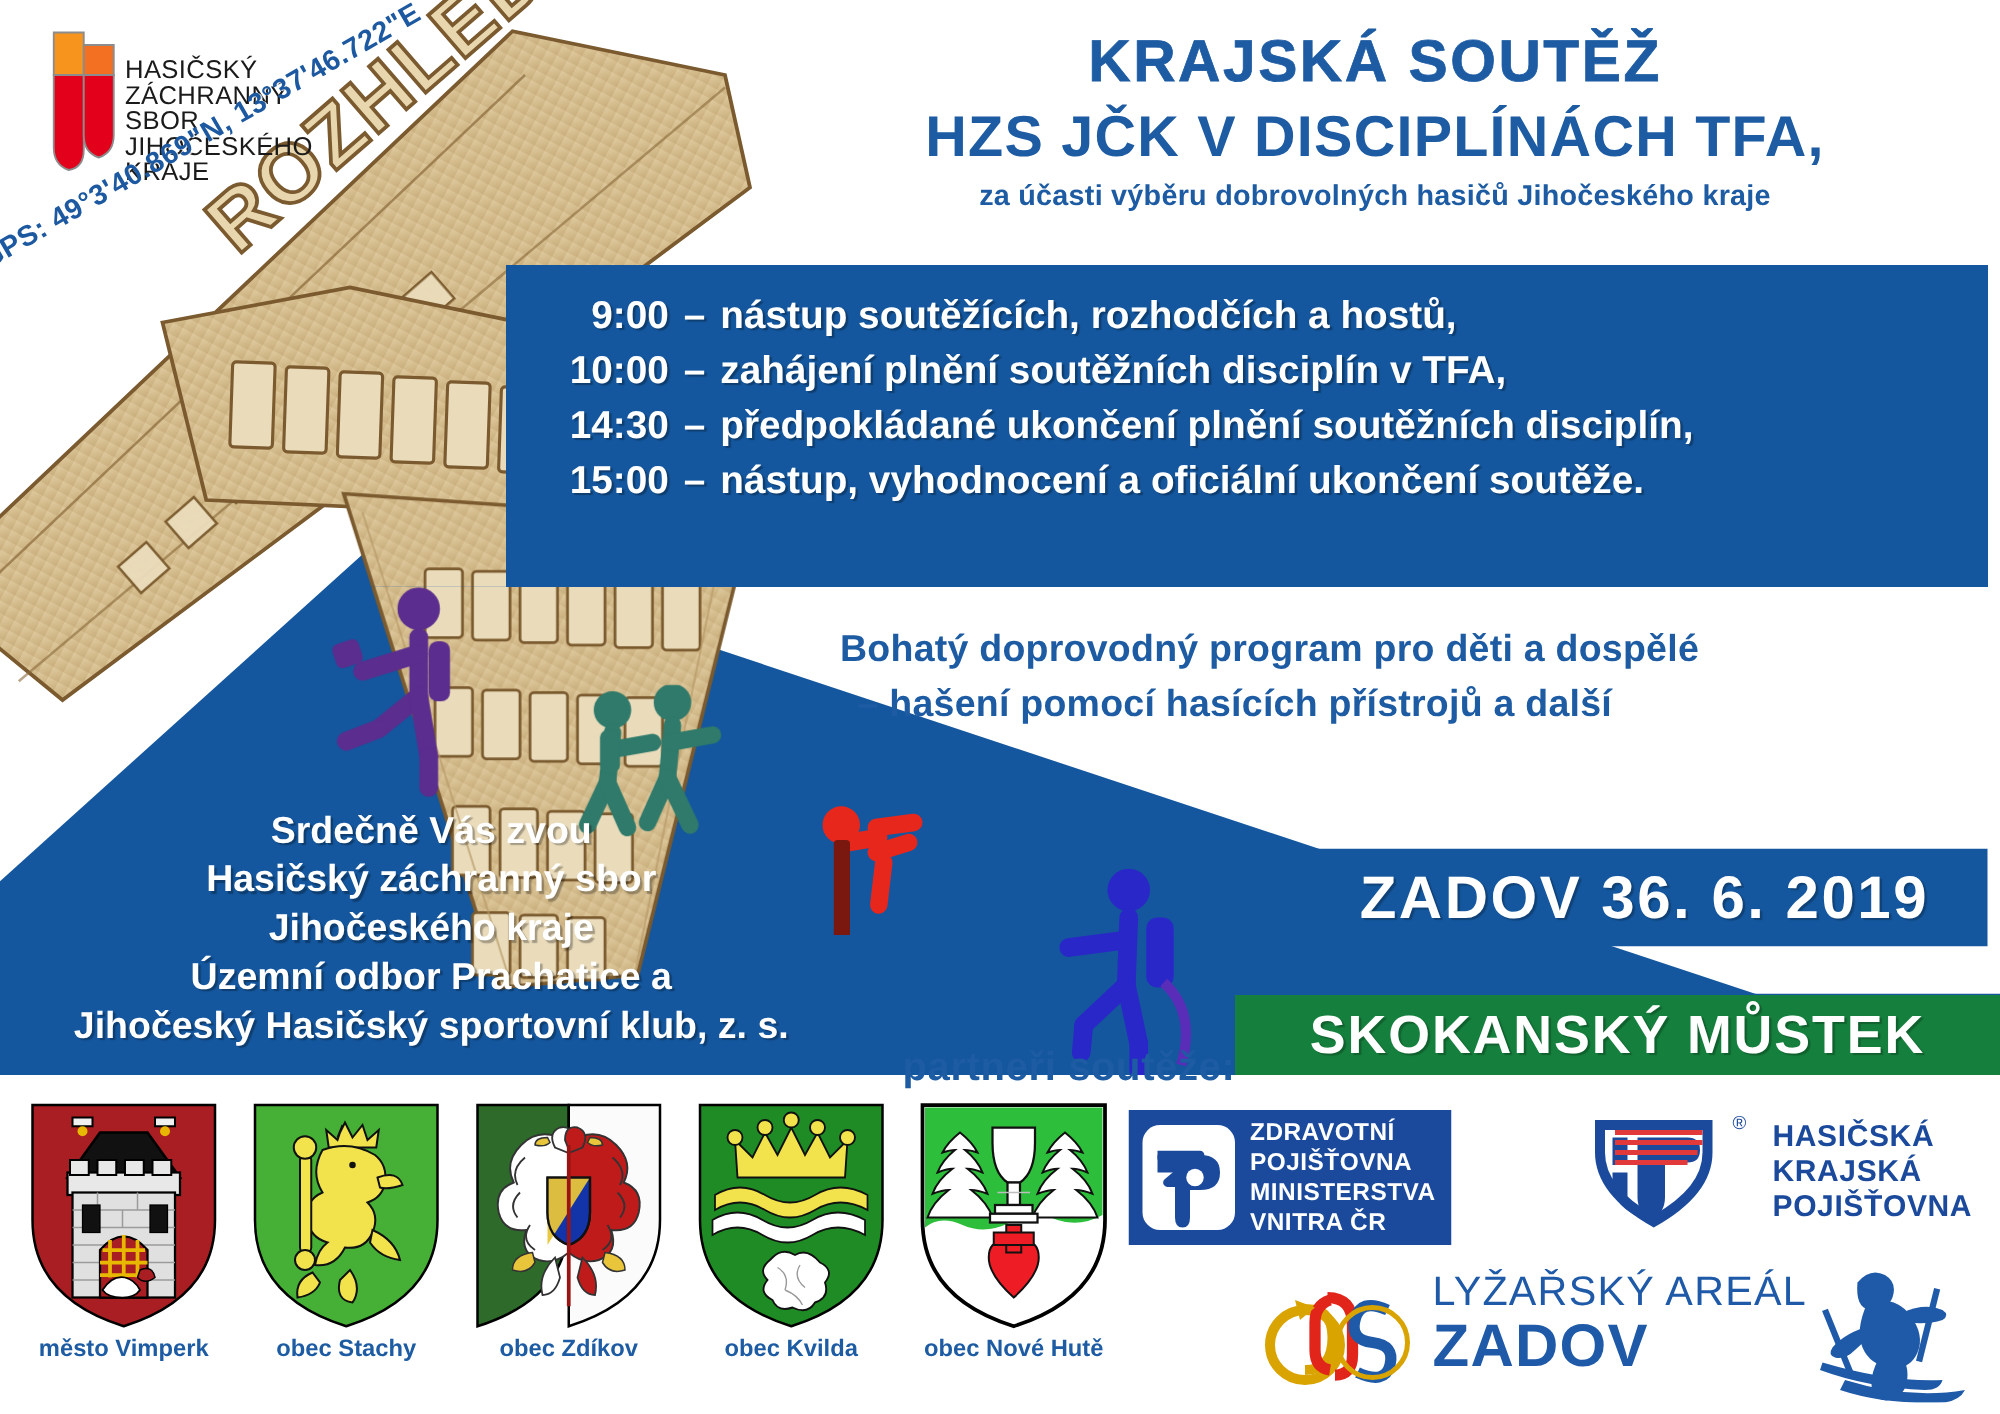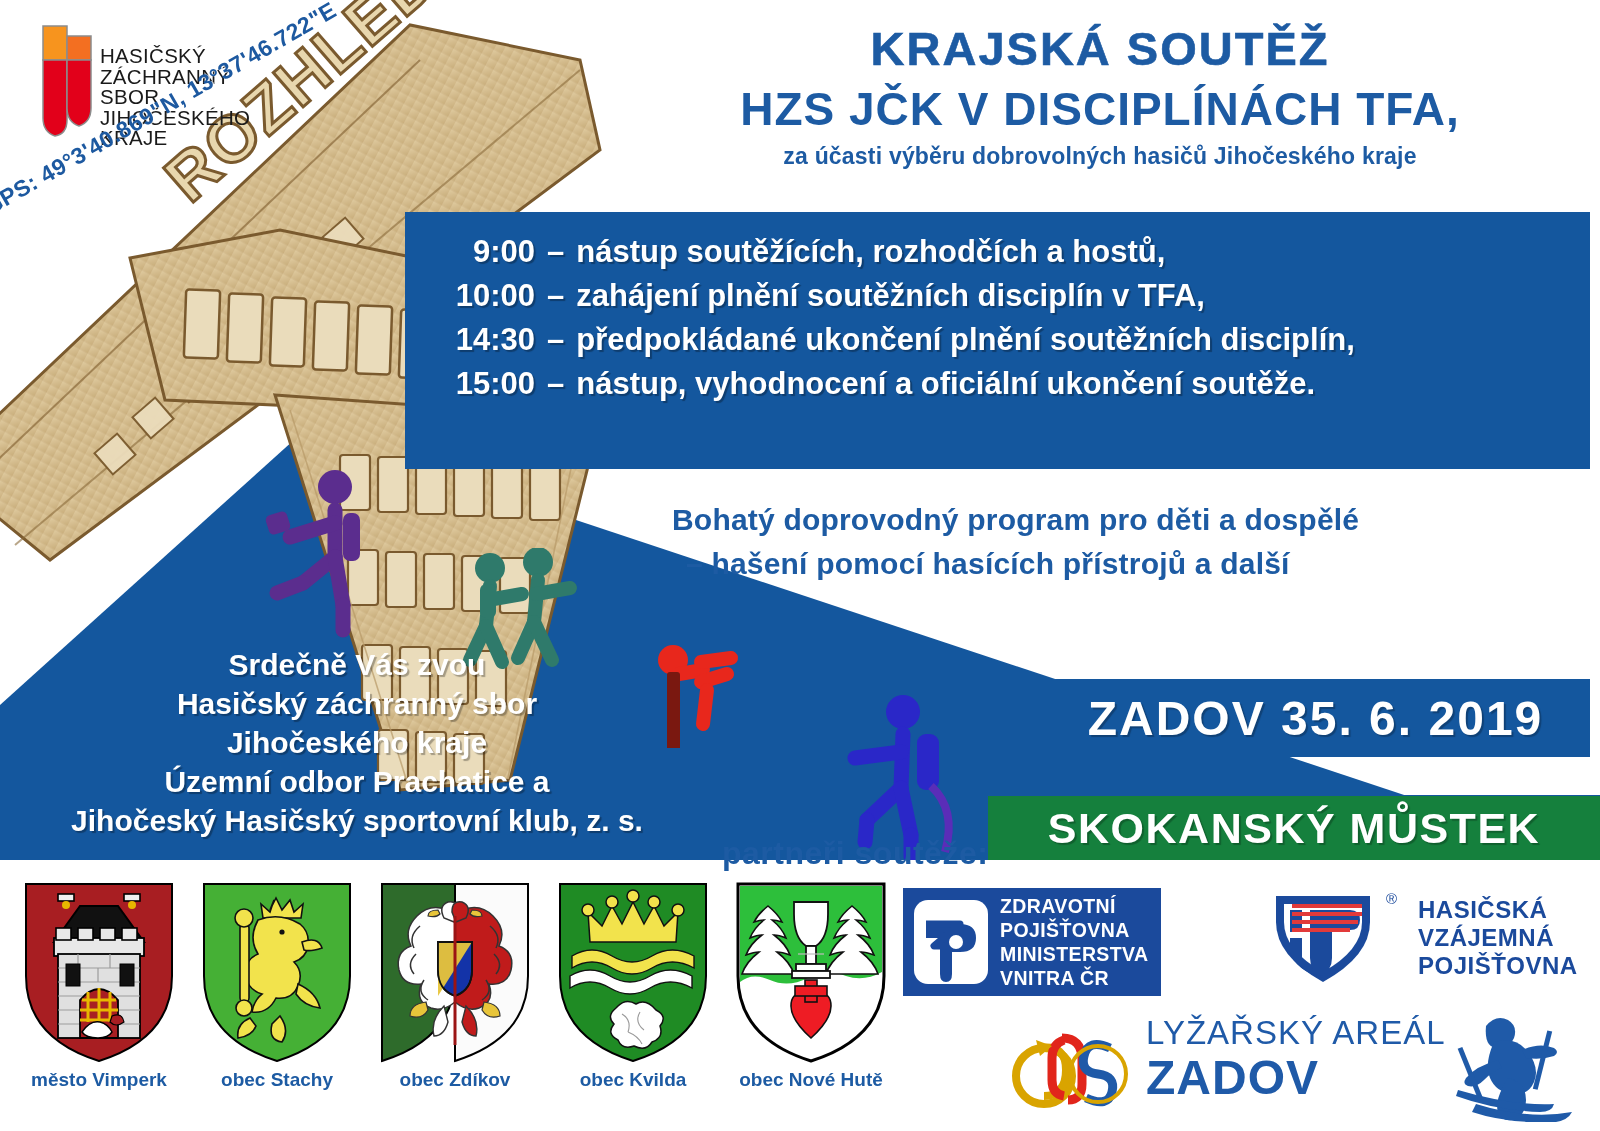--- a/index.html
+++ b/index.html
@@ -82,21 +82,21 @@
   
   #accompany { left:672px; top:498px; width:920px; }
   .acc-line {
     color:#1d5ba3; font-weight:bold; font-size:30px; line-height:44px;
     font-family:"Liberation Sans", sans-serif; letter-spacing:0.2px;
     white-space:nowrap;
   }
   .acc-indent { padding-left:14px; }
 
   
-  #invitation { left:12px; top:645px; width:690px; text-align:center; }
+  #invitation { left:0px; top:645px; width:690px; text-align:center; }
   .inv-line {
     color:#ffffff; font-weight:bold; font-size:30px; line-height:39px;
     font-family:"Liberation Sans", sans-serif;
     text-shadow:2px 2px 1px rgba(0,0,0,.30);
     white-space:nowrap;
   }
 
   
   #date-banner {
     left:1041px; top:679px; width:549px; height:78px;
@@ -358,21 +358,21 @@
 
 <div id="invitation" class="abs">
   <div class="inv-line">Srdečně Vás zvou</div>
   <div class="inv-line">Hasičský záchranný sbor</div>
   <div class="inv-line">Jihočeského kraje</div>
   <div class="inv-line">Územní odbor Prachatice a</div>
   <div class="inv-line">Jihočeský Hasičský sportovní klub, z. s.</div>
 </div>
 
 <div id="date-banner" class="abs">
-  <span>ZADOV 35. 6. 2019</span>
+  <span>ZADOV 36. 6. 2019</span>
 </div>
 <div id="venue-banner" class="abs">
   <span>SKOKANSKÝ MŮSTEK</span>
 </div>
 
 <div id="bottom-band" class="abs"></div>
 
 <div id="partners-heading" class="abs">partneři soutěže:</div>
 
 <div id="coats" class="abs">
@@ -557,21 +557,21 @@
     </g>
     <g stroke="#E23A3A" stroke-width="4">
       <line x1="22" y1="22" x2="92" y2="22"></line>
         <line x1="22" y1="30" x2="92" y2="30"></line>
       <line x1="22" y1="38" x2="88" y2="38"></line>
         <line x1="22" y1="46" x2="80" y2="46"></line>
     </g>
   </svg>
   <div id="hvp-reg">®</div>
   <div id="hvp-words">HASIČSKÁ
-VZÁJEMNÁ
+KRAJSKÁ
 POJIŠŤOVNA</div>
 </div>
 
 <div id="zadov-logo" class="abs">
   <svg id="cus-mark" viewBox="0 0 130 96">
     <circle cx="34" cy="58" r="28" fill="none" stroke="#D9A400" stroke-width="8"></circle>
     <path d="M30 30 q26 -4 26 22 0 26 -22 26" fill="none" stroke="#D9A400" stroke-width="8"></path>
     <path d="M52 20 q20 0 20 22 v24 q0 16 -14 16" fill="none" stroke="#E1251B" stroke-width="9"></path>
     <path d="M54 22 q-12 4 -12 18 v22 q0 14 12 16" fill="none" stroke="#E1251B" stroke-width="9"></path>
     <path d="M100 30 q-22 -10 -26 8 -4 16 14 18 18 2 14 18 -4 16 -26 6" fill="none" stroke="#1F5AA8" stroke-width="9"></path>

